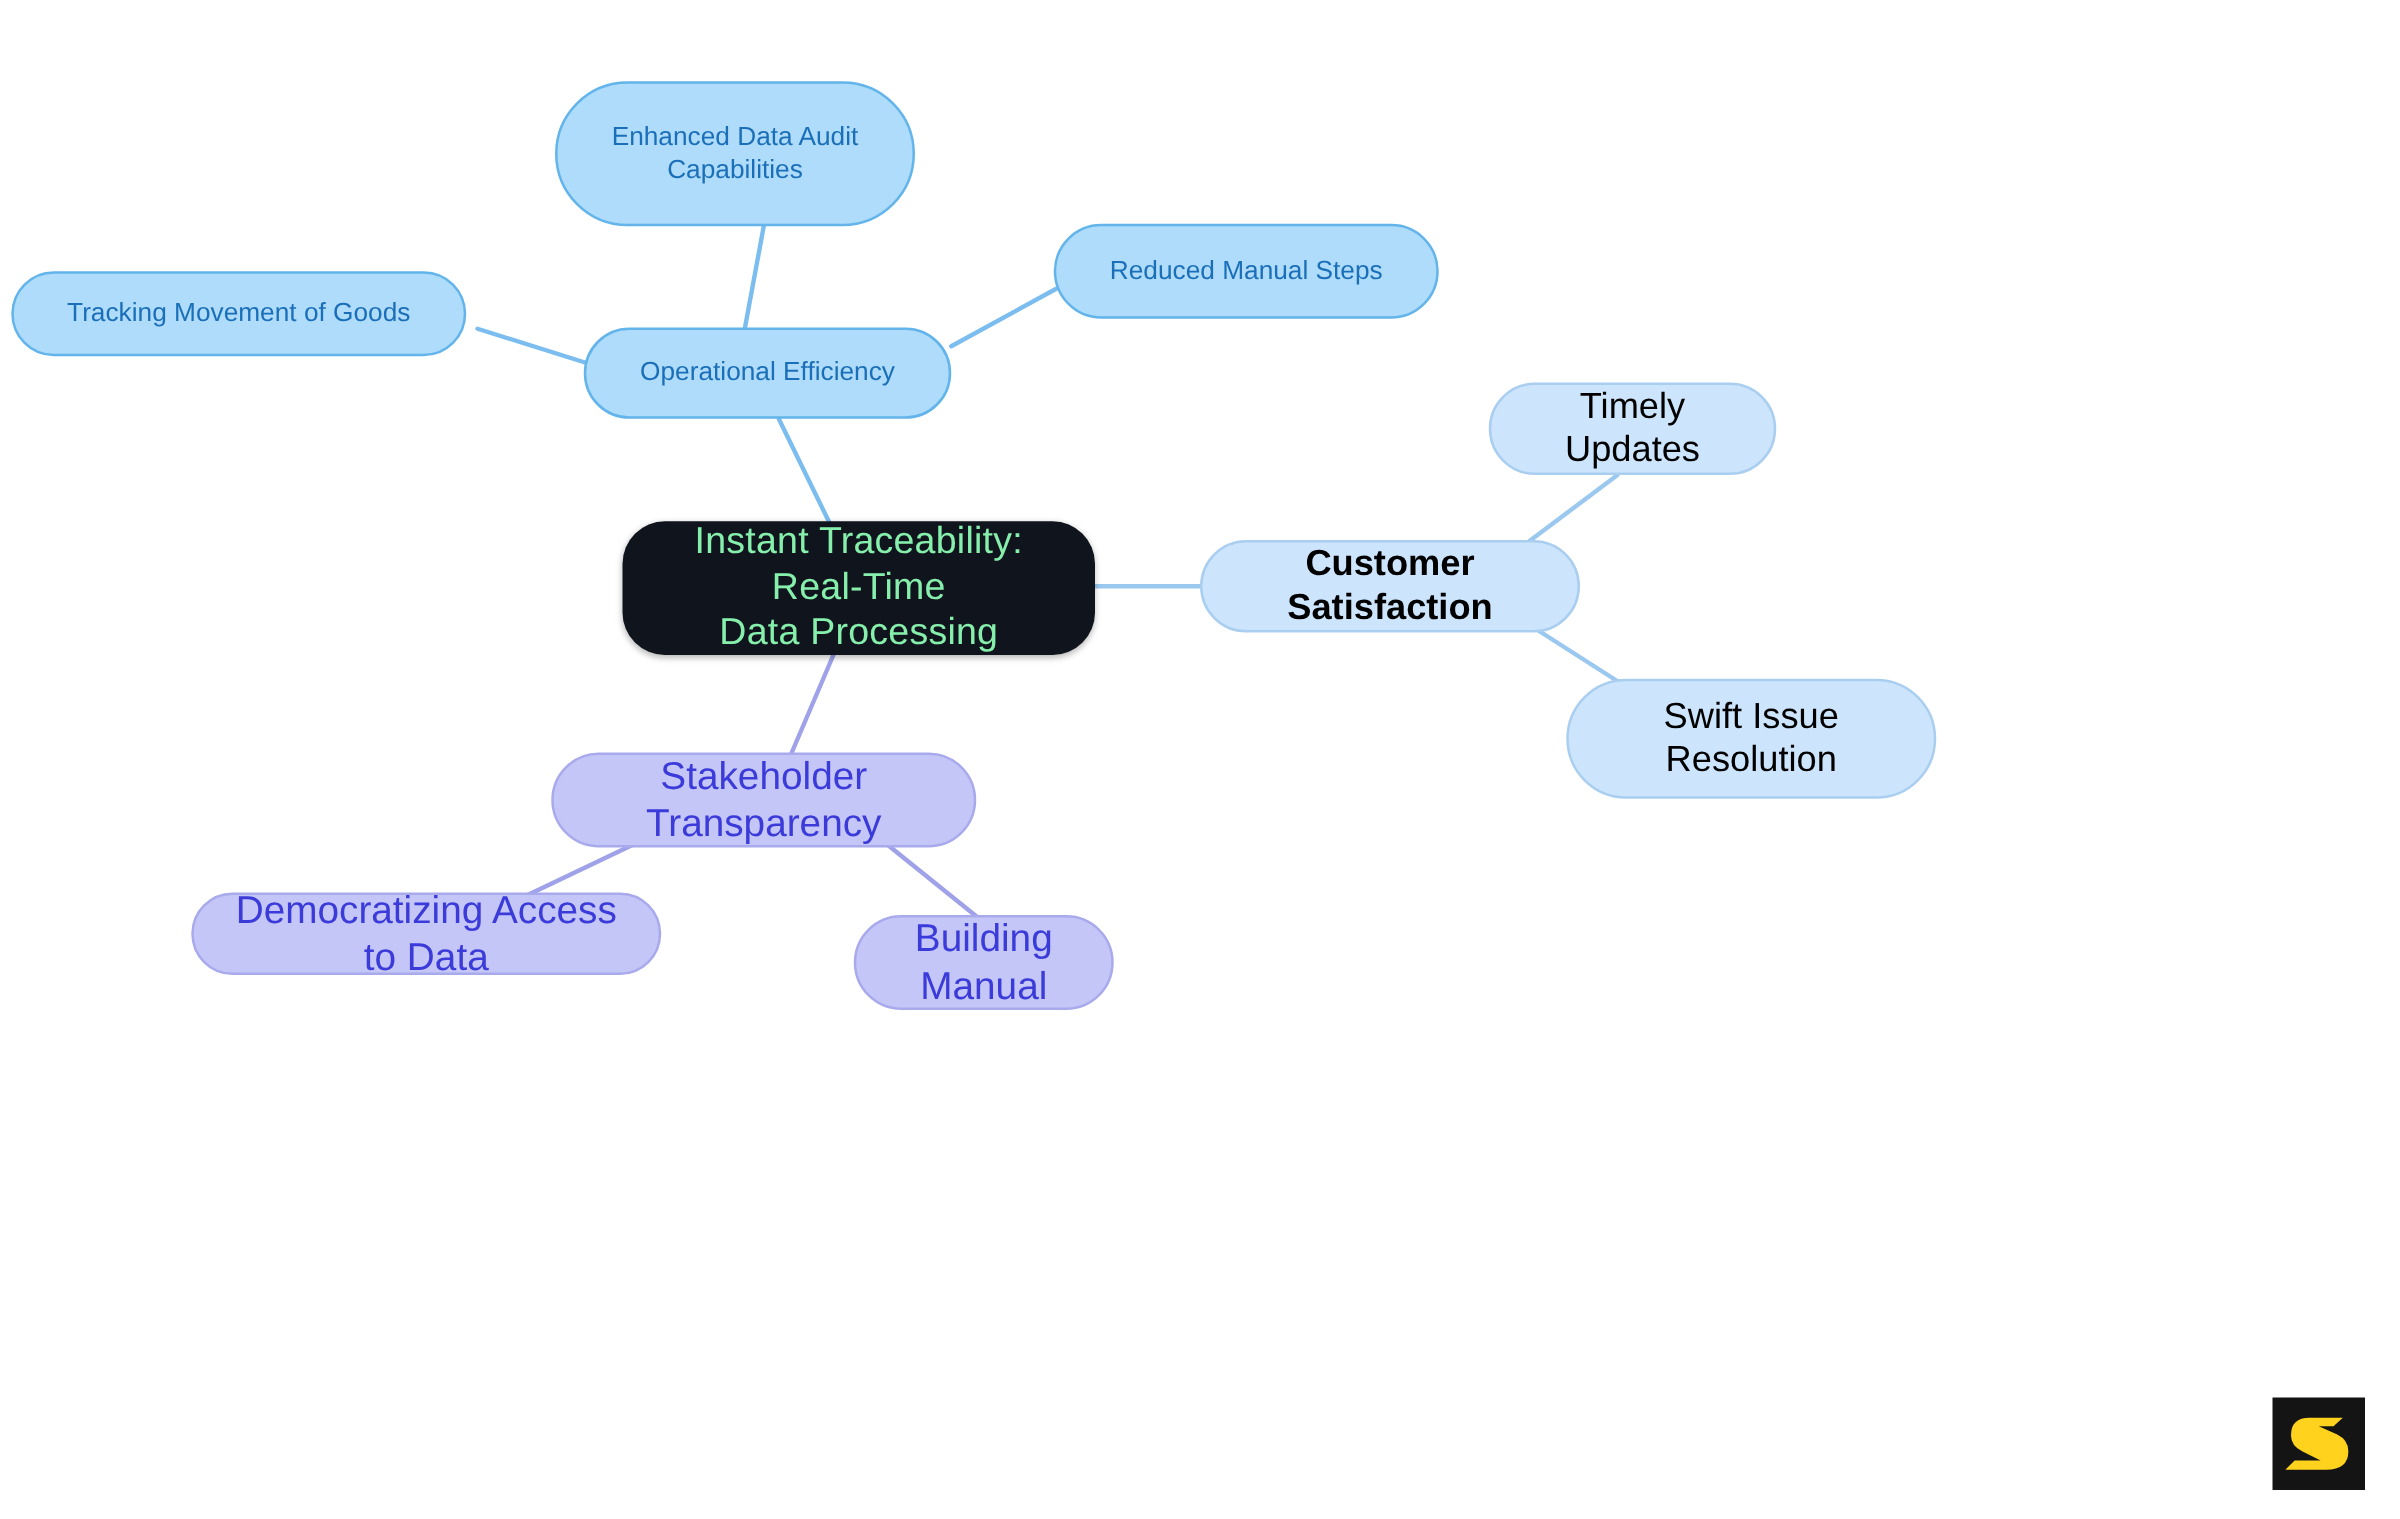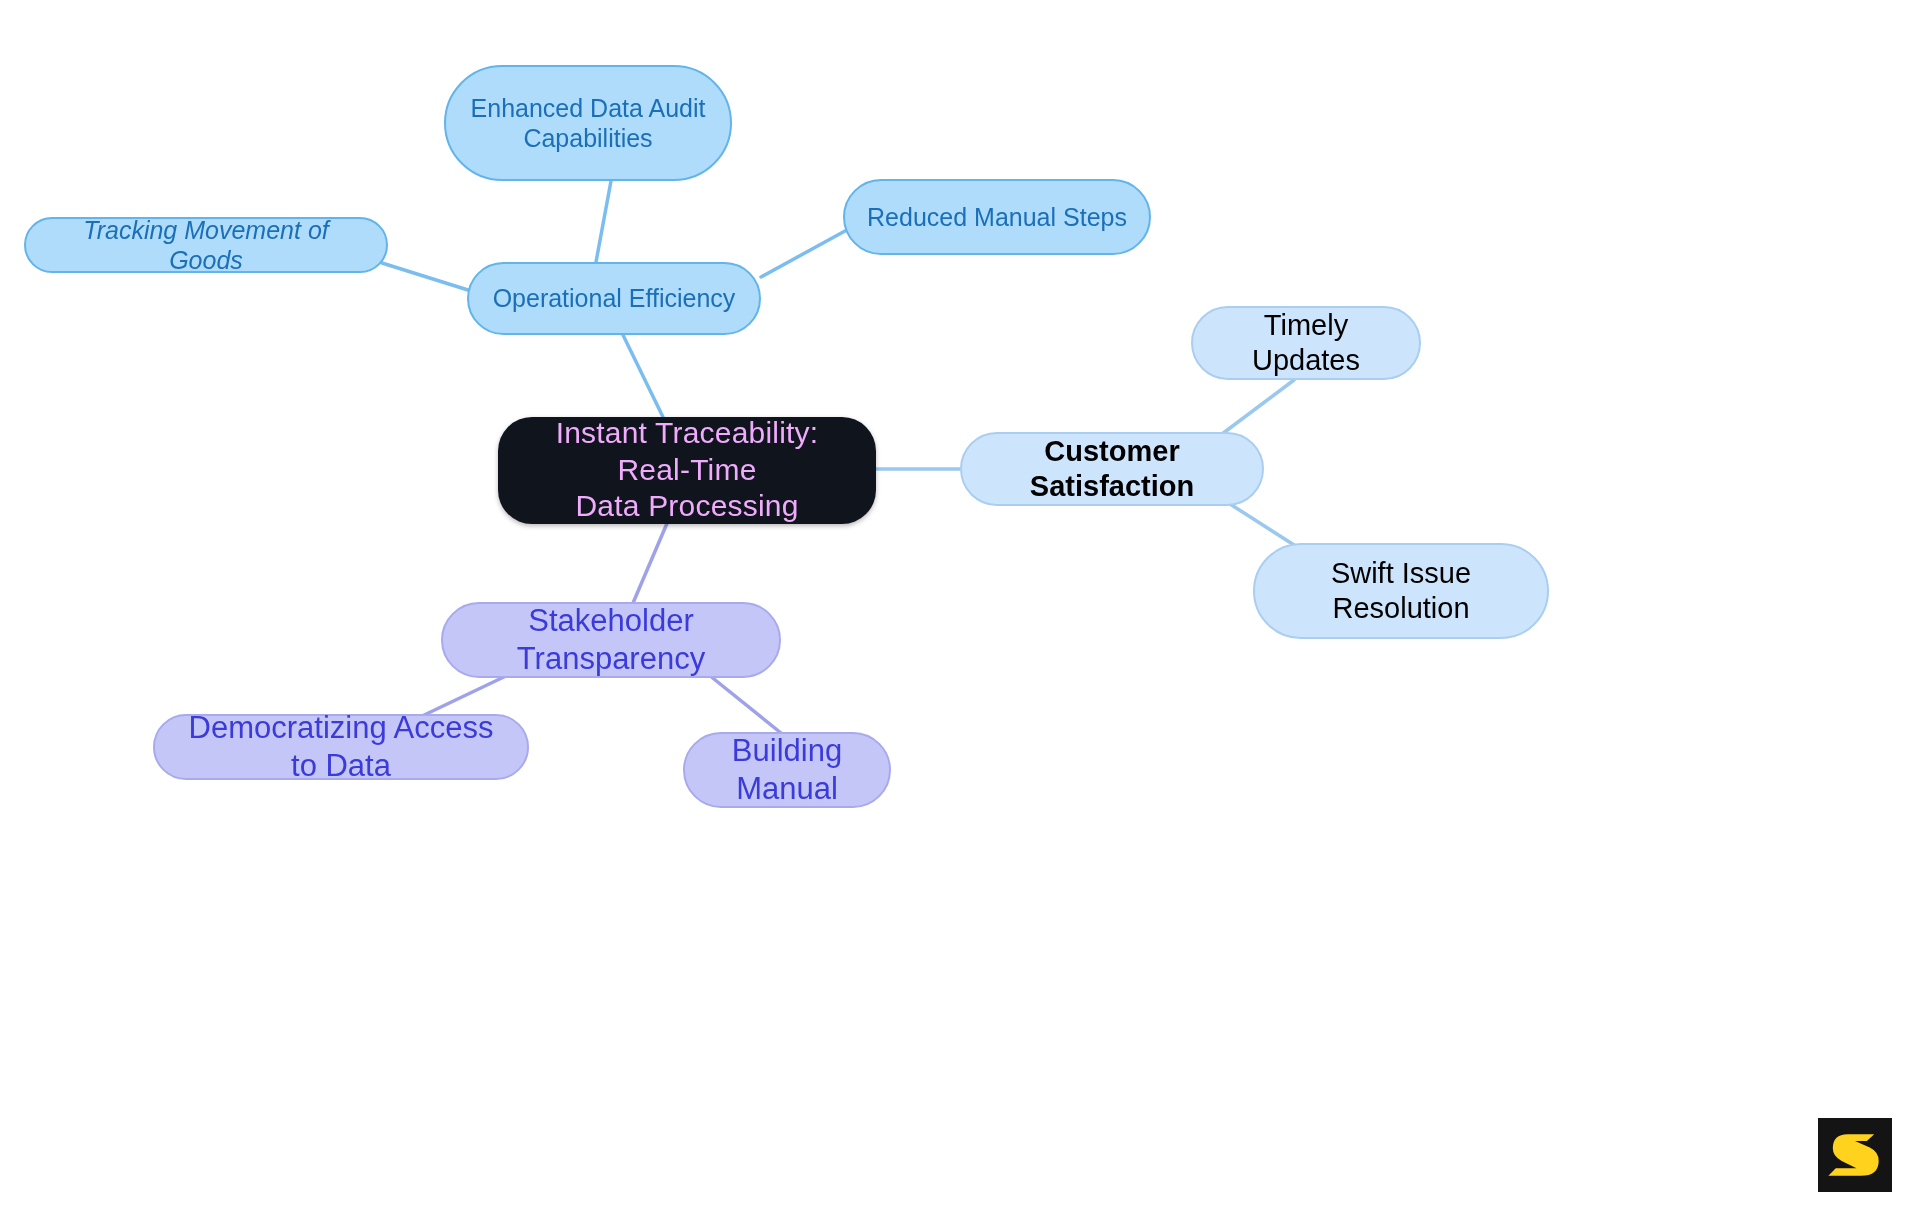--- a/index.html
+++ b/index.html
@@ -36,30 +36,30 @@
     border-style: solid;
     border-width: 2px;
     line-height: 1.22;
     white-space: pre-line;
     padding: 0 22px;
   }
   .node-root {
     border-radius: 34px;
     border-width: 0;
     background: #10141d;
-    color: #f0abfc;
+    color: #86efac;
     font-size: 30px;
     letter-spacing: 0.2px;
     box-shadow: 0 2px 5px rgba(0,0,0,0.28);
   }
   .node-blue {
     background: #aedcfa;
     border-color: #62b4ea;
     color: #1b6fb8;
-    font-size: 25px;
+    font-size: 21px;
   }
   .node-paleblue {
     background: #cde5fc;
     border-color: #a9cef0;
     color: #000000;
     font-size: 29px;
   }
   .node-purple {
     background: #c5c6f8;
     border-color: #a8aaec;
@@ -89,21 +89,21 @@
       <line x1="1222" y1="434" x2="1294" y2="380" stroke="#9ac8ef" stroke-width="3.5" stroke-linecap="round"></line>
       <line x1="1230" y1="504" x2="1305" y2="552" stroke="#9ac8ef" stroke-width="3.5" stroke-linecap="round"></line>
       <line x1="668" y1="521" x2="633" y2="603" stroke="#9fa2e9" stroke-width="3.5" stroke-linecap="round"></line>
       <line x1="508" y1="675" x2="420" y2="717" stroke="#9fa2e9" stroke-width="3.5" stroke-linecap="round"></line>
       <line x1="709" y1="675" x2="781" y2="733" stroke="#9fa2e9" stroke-width="3.5" stroke-linecap="round"></line>
     </svg>
 
   <div id="nodes">
       <div class="node node-blue" style="left: 444px; top: 65px; width: 288px; height: 116px;">Enhanced Data Audit
 Capabilities</div>
-      <div class="node node-blue" style="left: 24px; top: 217px; width: 364px; height: 56px; font-style: italic;">Tracking Movement of Goods</div>
+      <div class="node node-blue" style="left: 9px; top: 217px; width: 364px; height: 68px;">Tracking Movement of Goods</div>
       <div class="node node-blue" style="left: 843px; top: 179px; width: 308px; height: 76px;">Reduced Manual Steps</div>
       <div class="node node-blue" style="left: 467px; top: 261.5px; width: 294px; height: 73px;">Operational Efficiency</div>
       <div class="node node-paleblue" style="left: 1191px; top: 306px; width: 230px; height: 74px;">Timely Updates</div>
       <div class="node node-paleblue" style="left: 1253px; top: 543px; width: 296px; height: 96px;">Swift Issue Resolution</div>
       <div class="node node-paleblue" style="left: 960px; top: 432px; width: 304px; height: 74px; font-weight: bold;">Customer Satisfaction</div>
       <div class="node node-purple" style="left: 153px; top: 714px; width: 376px; height: 66px;">Democratizing Access to Data</div>
       <div class="node node-purple" style="left: 683px; top: 732px; width: 208px; height: 76px;">Building Manual</div>
       <div class="node node-purple" style="left: 441px; top: 602px; width: 340px; height: 76px;">Stakeholder Transparency</div>
       <div class="node node-root" style="left: 498px; top: 416.5px; width: 378px; height: 107px;">Instant Traceability: Real-Time
 Data Processing</div>

